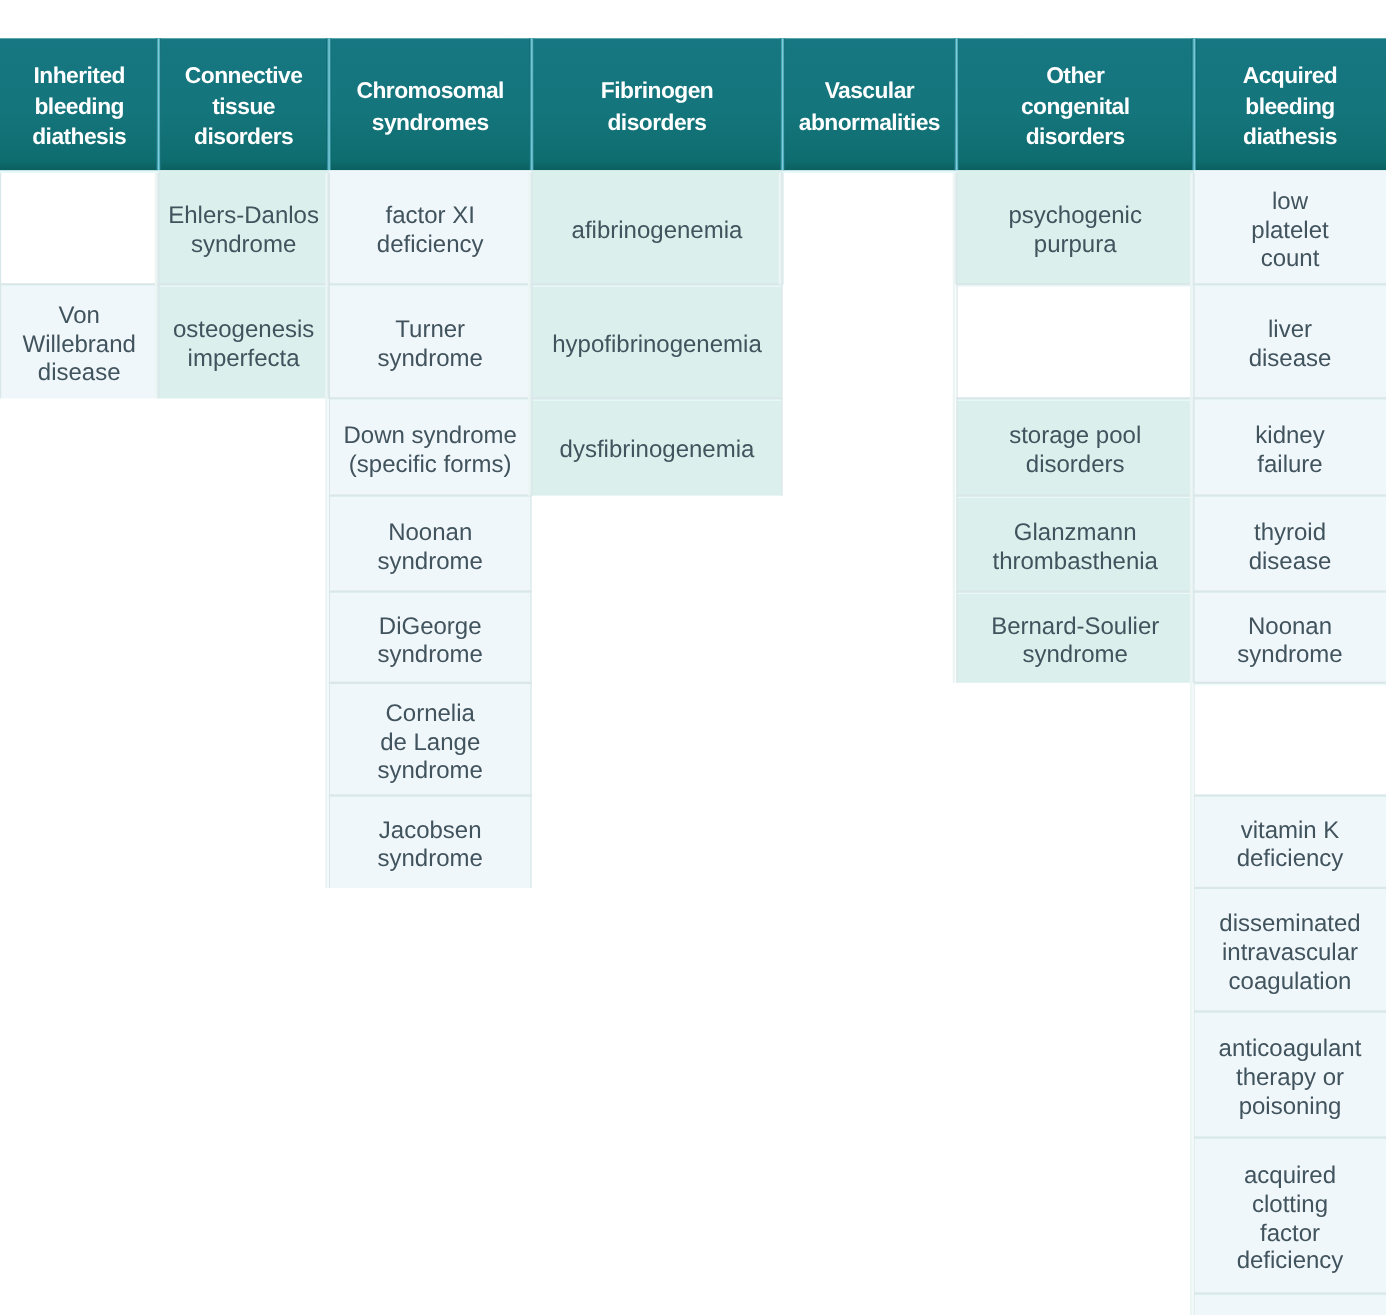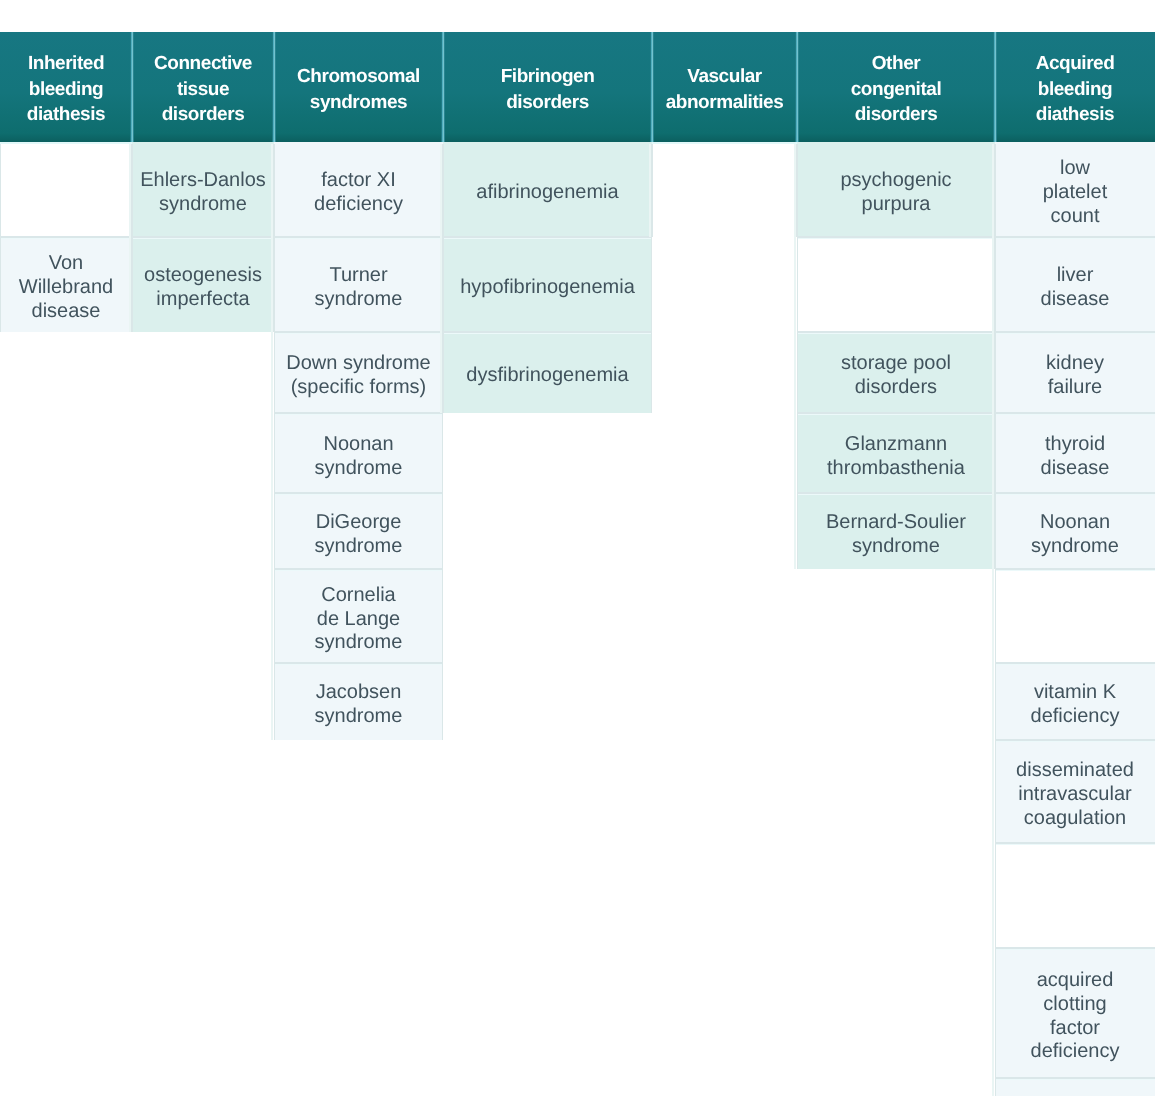--- a/index.html
+++ b/index.html
@@ -219,20 +219,25 @@
   </div>
   <div class="rsep" style="left:995px;top:630px;width:160px"></div>
   <div class="rhigh" style="left:995px;top:631.6px;width:160px"></div>
   <div class="cell odd" style="left:995px;top:708px;width:160px;height:103px">
     <span class="ln">disseminated</span>
     <span class="ln">intravascular</span>
     <span class="ln">coagulation</span>
   </div>
   <div class="rsep" style="left:995px;top:707px;width:160px"></div>
   <div class="rhigh" style="left:995px;top:708.6px;width:160px"></div>
+  <div class="cell odd" style="left:995px;top:811px;width:160px;height:105px">
+    <span class="ln">anticoagulant</span>
+    <span class="ln">therapy or</span>
+    <span class="ln">poisoning</span>
+  </div>
   <div class="rsep" style="left:995px;top:810px;width:160px"></div>
   <div class="rhigh" style="left:995px;top:811.6px;width:160px"></div>
   <div class="cell odd" style="left:995px;top:916px;width:160px;height:130px">
     <span class="ln">acquired</span>
     <span class="ln">clotting</span>
     <span class="ln">factor</span>
     <span class="ln">deficiency</span>
   </div>
   <div class="rsep" style="left:995px;top:915px;width:160px"></div>
   <div class="rhigh" style="left:995px;top:916.6px;width:160px"></div>

